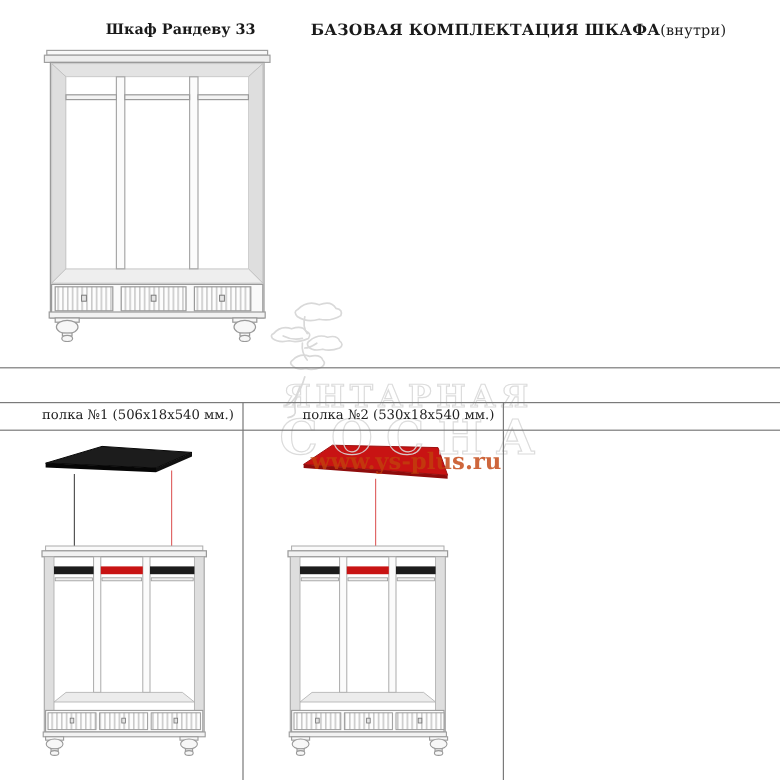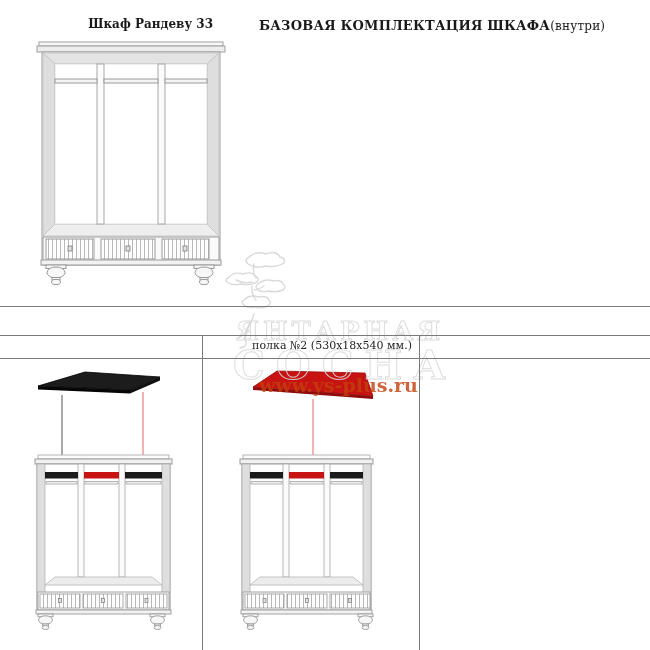--- a/index.html
+++ b/index.html
@@ -118,20 +118,21 @@
   <div class="abs wm wm-ghost wm-brand2">СОСНА</div>
   <div class="abs wm wm-ghost wm-brand1">ЯНТАРНАЯ</div>
   <div class="abs wm-url">www.ys-plus.ru</div>
 
   <div class="hline" style="left:0;top:306px;width:650px"></div>
   <div class="hline" style="left:0;top:335px;width:650px"></div>
   <div class="hline" style="left:0;top:358px;width:650px"></div>
   <div class="vline" style="left:202px;top:335px;height:315px"></div>
   <div class="vline" style="left:419px;top:335px;height:315px"></div>
 
+  <div class="abs cell-label c1">полка №1 (506x18x540 мм.)</div>
   <div class="abs cell-label c2">полка №2 (530x18x540 мм.)</div>
 
   <svg class="fig" style="left:30px;top:365px" width="150" height="270" viewBox="0 0 150 270">
     <defs>
       <pattern id="reedB" width="4" height="12" patternUnits="userSpaceOnUse">
         <rect width="4" height="12" fill="#fdfdfd"></rect>
         <line x1="1.5" y1="0" x2="1.5" y2="12" stroke="#b8b8b8" stroke-width="1"></line>
       </pattern>
       <g id="footB" fill="#f7f7f7" stroke="#999" stroke-width="0.9">
         <rect x="8" y="249" width="15" height="2.8"></rect>

